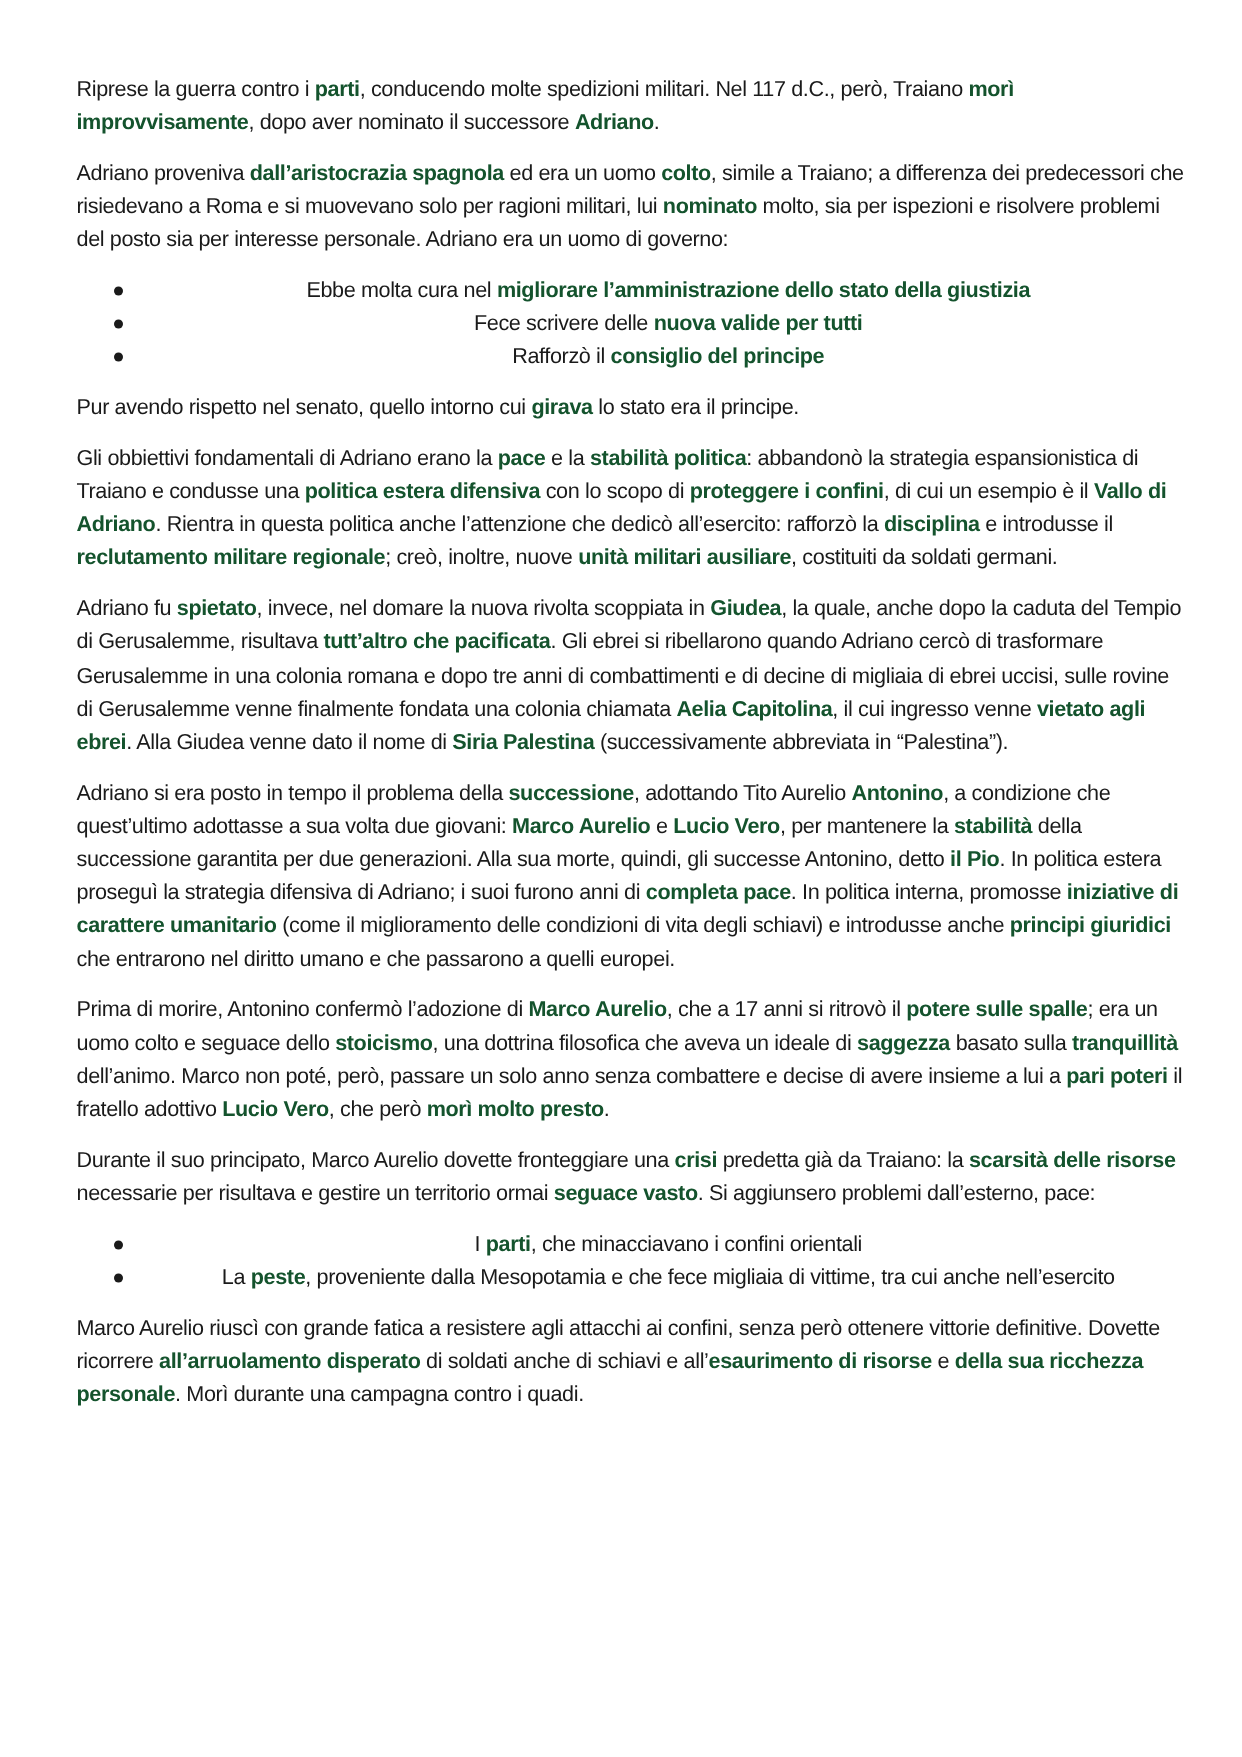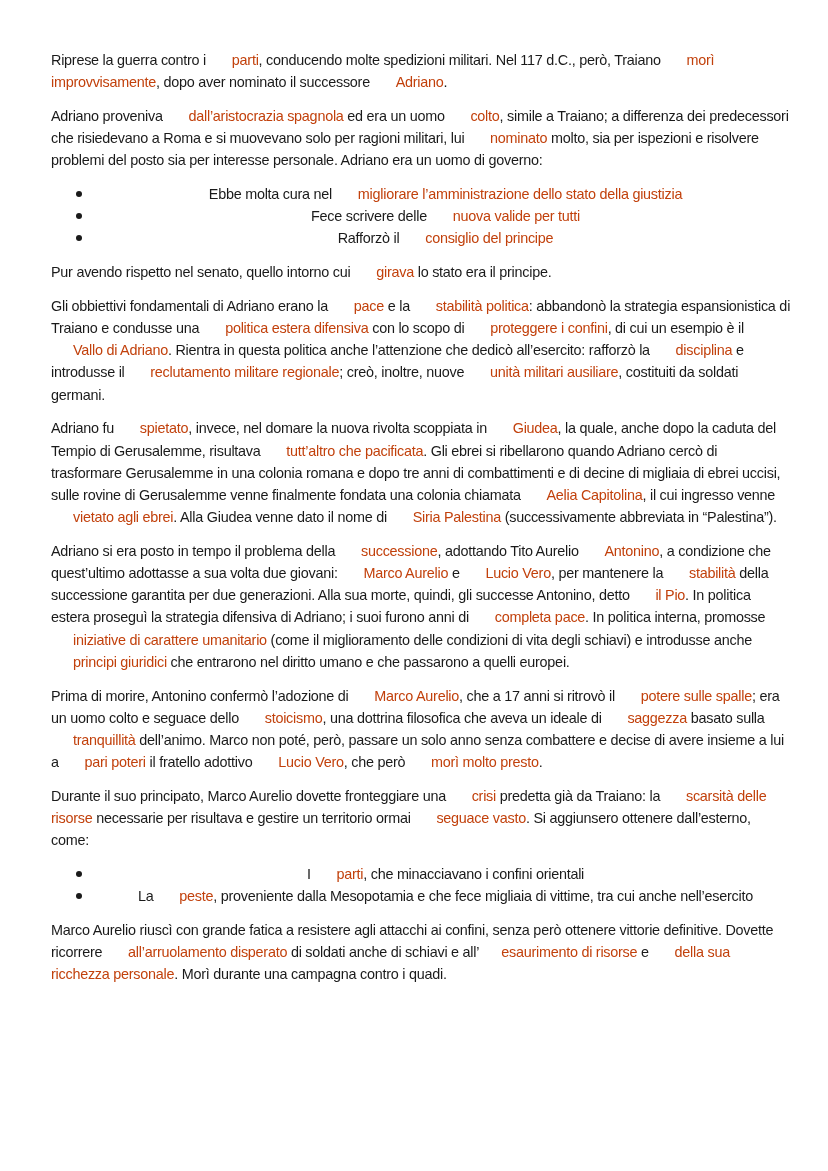--- a/index.html
+++ b/index.html
@@ -22,39 +22,39 @@
     letter-spacing: -0.25px;
   }
   p { margin: 0 0 11.5px 0; }
   ul { margin: 0 0 11.5px 0; padding: 0; list-style: none; text-align: center; }
   li { position: relative; padding-left: 49px; }
   li .bullet {
     position: absolute; left: 25px; top: 8px;
     width: 6px; height: 6px; border-radius: 50%;
     background: #1a1a1a;
   }
-  b { font-weight: normal; color: #c2410c; margin-left: 22px; }
+  b { font-weight: bold; color: #14532d; }
 </style>
 </head>
 <body>
 
 <div class="page">
   <div class="content" id="content">
       <p><span>Riprese la guerra contro i </span><b>parti</b><span>, conducendo molte spedizioni militari. Nel 117 d.C., però, Traiano </span><b>morì improvvisamente</b><span>, dopo aver nominato il successore </span><b>Adriano</b><span>.</span></p>
       <p><span>Adriano proveniva </span><b>dall’aristocrazia spagnola</b><span> ed era un uomo </span><b>colto</b><span>, simile a Traiano; a differenza dei predecessori che risiedevano a Roma e si muovevano solo per ragioni militari, lui </span><b>nominato</b><span> molto, sia per ispezioni e risolvere problemi del posto sia per interesse personale. Adriano era un uomo di governo:</span></p>
       <ul>
         <li><span class="bullet"></span><span>Ebbe molta cura nel </span><b>migliorare l’amministrazione dello stato della giustizia</b></li>
         <li><span class="bullet"></span><span>Fece scrivere delle </span><b>nuova valide per tutti</b></li>
         <li><span class="bullet"></span><span>Rafforzò il </span><b>consiglio del principe</b></li>
       </ul>
       <p><span>Pur avendo rispetto nel senato, quello intorno cui </span><b>girava</b><span> lo stato era il principe.</span></p>
       <p><span>Gli obbiettivi fondamentali di Adriano erano la </span><b>pace</b><span> e la </span><b>stabilità politica</b><span>: abbandonò la strategia espansionistica di Traiano e condusse una </span><b>politica estera difensiva</b><span> con lo scopo di </span><b>proteggere i confini</b><span>, di cui un esempio è il </span><b>Vallo di Adriano</b><span>. Rientra in questa politica anche l’attenzione che dedicò all’esercito: rafforzò la </span><b>disciplina</b><span> e introdusse il </span><b>reclutamento militare regionale</b><span>; creò, inoltre, nuove </span><b>unità militari ausiliare</b><span>, costituiti da soldati germani.</span></p>
       <p><span>Adriano fu </span><b>spietato</b><span>, invece, nel domare la nuova rivolta scoppiata in </span><b>Giudea</b><span>, la quale, anche dopo la caduta del Tempio di Gerusalemme, risultava </span><b>tutt’altro che pacificata</b><span>. Gli ebrei si ribellarono quando Adriano cercò di trasformare Gerusalemme in una colonia romana e dopo tre anni di combattimenti e di decine di migliaia di ebrei uccisi, sulle rovine di Gerusalemme venne finalmente fondata una colonia chiamata </span><b>Aelia Capitolina</b><span>, il cui ingresso venne </span><b>vietato agli ebrei</b><span>. Alla Giudea venne dato il nome di </span><b>Siria Palestina</b><span> (successivamente abbreviata in “Palestina”).</span></p>
       <p><span>Adriano si era posto in tempo il problema della </span><b>successione</b><span>, adottando Tito Aurelio </span><b>Antonino</b><span>, a condizione che quest’ultimo adottasse a sua volta due giovani: </span><b>Marco Aurelio</b><span> e </span><b>Lucio Vero</b><span>, per mantenere la </span><b>stabilità</b><span> della successione garantita per due generazioni. Alla sua morte, quindi, gli successe Antonino, detto </span><b>il Pio</b><span>. In politica estera proseguì la strategia difensiva di Adriano; i suoi furono anni di </span><b>completa pace</b><span>. In politica interna, promosse </span><b>iniziative di carattere umanitario</b><span> (come il miglioramento delle condizioni di vita degli schiavi) e introdusse anche </span><b>principi giuridici</b><span> che entrarono nel diritto umano e che passarono a quelli europei.</span></p>
       <p><span>Prima di morire, Antonino confermò l’adozione di </span><b>Marco Aurelio</b><span>, che a 17 anni si ritrovò il </span><b>potere sulle spalle</b><span>; era un uomo colto e seguace dello </span><b>stoicismo</b><span>, una dottrina filosofica che aveva un ideale di </span><b>saggezza</b><span> basato sulla </span><b>tranquillità</b><span> dell’animo. Marco non poté, però, passare un solo anno senza combattere e decise di avere insieme a lui a </span><b>pari poteri</b><span> il fratello adottivo </span><b>Lucio Vero</b><span>, che però </span><b>morì molto presto</b><span>.</span></p>
-      <p><span>Durante il suo principato, Marco Aurelio dovette fronteggiare una </span><b>crisi</b><span> predetta già da Traiano: la </span><b>scarsità delle risorse</b><span> necessarie per risultava e gestire un territorio ormai </span><b>seguace vasto</b><span>. Si aggiunsero ottenere dall’esterno, come:</span></p>
+      <p><span>Durante il suo principato, Marco Aurelio dovette fronteggiare una </span><b>crisi</b><span> predetta già da Traiano: la </span><b>scarsità delle risorse</b><span> necessarie per risultava e gestire un territorio ormai </span><b>seguace vasto</b><span>. Si aggiunsero problemi dall’esterno, pace:</span></p>
       <ul>
         <li><span class="bullet"></span><span>I </span><b>parti</b><span>, che minacciavano i confini orientali</span></li>
         <li><span class="bullet"></span><span>La </span><b>peste</b><span>, proveniente dalla Mesopotamia e che fece migliaia di vittime, tra cui anche nell’esercito</span></li>
       </ul>
       <p><span>Marco Aurelio riuscì con grande fatica a resistere agli attacchi ai confini, senza però ottenere vittorie definitive. Dovette ricorrere </span><b>all’arruolamento disperato</b><span> di soldati anche di schiavi e all’</span><b>esaurimento di risorse</b><span> e </span><b>della sua ricchezza personale</b><span>. Morì durante una campagna contro i quadi.</span></p>
     </div>
 </div>
 
 </body></html>

